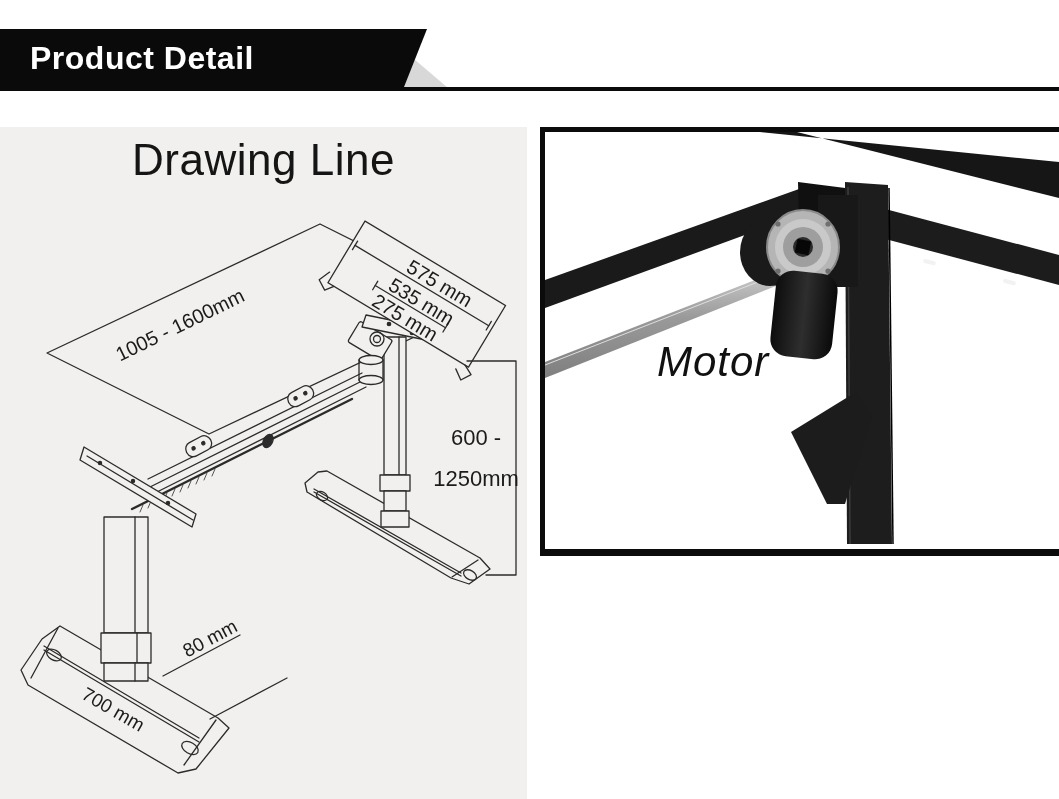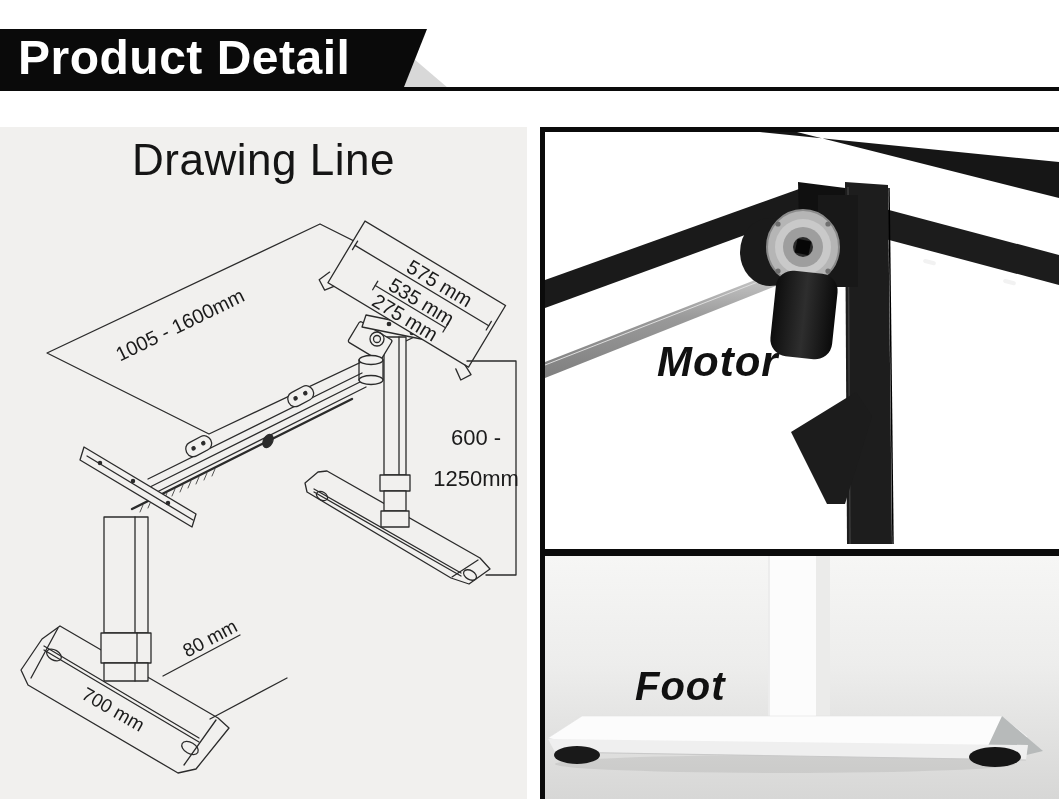--- a/index.html
+++ b/index.html
@@ -4,36 +4,36 @@
 <style>
   html,body{margin:0;padding:0;background:#ffffff;}
   #root{position:relative;width:1059px;height:799px;background:#ffffff;overflow:hidden;
         font-family:"Liberation Sans",sans-serif;}
 
   
   .banner-shadow{position:absolute;left:396px;top:56px;width:52px;height:32px;background:#d8d8d8;
                  clip-path:polygon(28% 0,100% 100%,0 100%);}
   .banner{position:absolute;left:0;top:29px;width:427px;height:58px;background:#0a0a0a;
           clip-path:polygon(0 0,100% 0,calc(100% - 23px) 100%,0 100%);}
-  .banner-title{color:#ffffff;font-size:48px;font-weight:700;line-height:58px;padding-left:18px;
+  .banner-title{color:#ffffff;font-size:32px;font-weight:700;line-height:58px;padding-left:30px;
                 letter-spacing:0.5px;white-space:nowrap;}
   .banner-line{position:absolute;left:0;top:87px;width:1059px;height:4px;background:#0a0a0a;}
 
   
   .drawing-panel{position:absolute;left:0;top:127px;width:527px;height:672px;background:#f1f0ee;}
   .drawing-title{position:absolute;left:0;top:8px;width:100%;text-align:center;color:#151515;
                  font-size:44px;font-weight:400;letter-spacing:0.5px;}
   .drawing-panel svg{position:absolute;left:0;top:0;}
   .dimtext{fill:#1b1b1b;font-family:"Liberation Sans",sans-serif;}
 
   
   .motor-panel{position:absolute;left:540px;top:127px;width:519px;height:429px;box-sizing:border-box;
                border:5px solid #0b0b0b;border-right:none;border-bottom-width:7px;background:#ffffff;}
   .motor-panel svg{position:absolute;left:0;top:0;}
-  .photo-label{position:absolute;color:#111;font-style:italic;font-weight:700;white-space:nowrap;
+  .photo-label{position:absolute;color:#111;font-style:italic;font-weight:400;white-space:nowrap;
                letter-spacing:1px;}
   .motor-label{left:112px;top:206px;font-size:42px;}
 
   
   .foot-panel{position:absolute;left:540px;top:556px;width:519px;height:243px;box-sizing:border-box;
               border-left:5px solid #0b0b0b;
               background:linear-gradient(180deg,#f6f6f5 0%,#ededec 45%,#d7d7d6 100%);}
   .foot-panel svg{position:absolute;left:0;top:0;}
   .foot-label{left:90px;top:108px;font-size:40px;}
 </style>
@@ -198,34 +198,14 @@
       <circle cx="233" cy="92" r="2.6" fill="#6f6f6f"></circle>
         <circle cx="283" cy="92" r="2.6" fill="#6f6f6f"></circle>
       <circle cx="233" cy="139" r="2.6" fill="#6f6f6f"></circle>
         <circle cx="283" cy="139" r="2.6" fill="#6f6f6f"></circle>
 
       <rect x="228" y="140" width="62" height="86" rx="17" fill="url(#motGrad)" transform="rotate(6 259 183)"></rect>
     </svg>
     <div class="photo-label motor-label">Motor</div>
   </div>
 
-  <div class="foot-panel">
-    <svg viewBox="0 0 514 243" width="514" height="243">
-
-      <rect x="223" y="0" width="62" height="173" fill="#fcfcfc"></rect>
-      <rect x="271" y="0" width="14" height="173" fill="#ebebea"></rect>
-      <line x1="224" y1="0" x2="224" y2="173" stroke="#dddddd" stroke-width="1"></line>
-      <ellipse cx="253" cy="172" rx="55" ry="9" fill="rgba(0,0,0,0.10)"></ellipse>
-
-      <ellipse cx="240" cy="208" rx="230" ry="9" fill="rgba(0,0,0,0.07)"></ellipse>
-
-      <polygon points="3,182 37,160 457,160 483,181 457,190 35,190" fill="#fcfcfc" stroke="#e0e0e0" stroke-width="0.6"></polygon>
-      <polygon points="457,160 498,195 465,203 443,190" fill="#b7baba"></polygon>
-      <polygon points="3,183 483,189 481,204 10,196" fill="#efefef"></polygon>
-      <line x1="10" y1="196" x2="481" y2="204" stroke="#c9c9c9" stroke-width="1.2"></line>
-
-      <ellipse cx="32" cy="199" rx="23" ry="9" fill="#191919"></ellipse>
-      <ellipse cx="450" cy="201" rx="26" ry="10" fill="#161616"></ellipse>
-    </svg>
-    <div class="photo-label foot-label">Foot</div>
-  </div>
 
 </div>
 
 </body></html>

